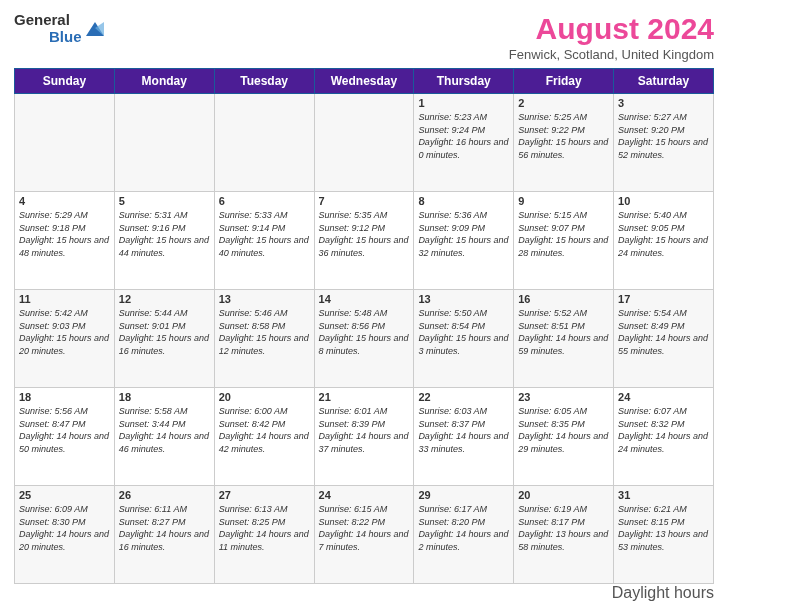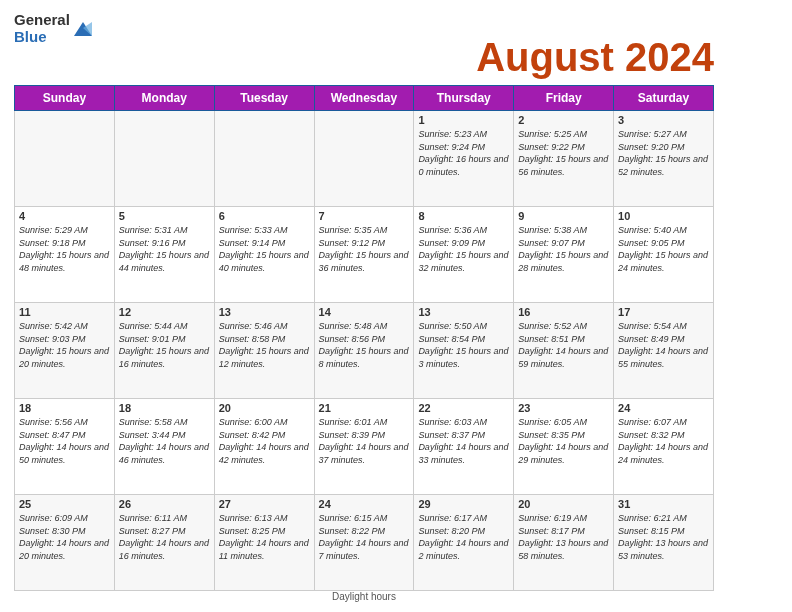--- a/index.html
+++ b/index.html
@@ -35,51 +35,51 @@
     }
     .logo-general {
       font-size: 15px;
       font-weight: bold;
       color: #333;
     }
     .logo-blue {
       font-size: 15px;
       font-weight: bold;
       color: #2a6db5;
+      margin-left: 35px;
     }
     .logo-icon {
       width: 22px;
       height: 22px;
       margin-left: 2px;
       align-self: center;
     }
     .title-area {
       text-align: right;
     }
     .main-title {
-      font-size: 40px;
-      font-weight: bold;
-      color: #c2410c;
+      font-size: 30px;
+      font-weight: bold;
+      color: #ec4899;
       line-height: 1.1;
-      margin-top: 23px;
     }
     .subtitle {
       font-size: 13px;
       color: #555;
       margin-top: 2px;
     }
     .calendar {
       flex: 1;
       border: 1px solid #ccc;
       border-collapse: collapse;
       width: 100%;
       table-layout: fixed;
     }
     .calendar thead tr th {
-      background-color: #a21caf;
+      background-color: #4c1d95;
       color: #fff;
       font-size: 12px;
       font-weight: bold;
       padding: 5px 4px;
       text-align: center;
       border: 1px solid #1a5a9a;
     }
     .calendar tbody tr td {
       border: 1px solid #ccc;
       vertical-align: top;
@@ -99,42 +99,43 @@
       display: block;
       margin-bottom: 2px;
     }
     .day-info {
       font-size: 9px;
       line-height: 1.4;
       color: #333;
       font-style: italic;
     }
     .footer {
-      font-size: 10px;
+      font-size: 16px;
       color: #555;
-      text-align: center;
+      text-align: right;
     }
   </style>
 </head>
 <body>
 
 <div class="page">
   <div class="header-row">
     <div class="logo-area">
       <div class="logo-text">
         <span class="logo-general">General</span>
         <span class="logo-blue">Blue</span>
       </div>
       <svg class="logo-icon" viewBox="0 0 22 22">
         <polygon points="2,18 11,4 20,18" fill="#2a6db5"></polygon>
         <polygon points="11,10 20,4 20,18" fill="#6aaee0" opacity="0.7"></polygon>
       </svg>
     </div>
     <div class="title-area">
       <div class="main-title">August 2024</div>
+      <div class="subtitle">Fenwick, Scotland, United Kingdom</div>
     </div>
   </div>
 
   <table class="calendar">
     <thead>
       <tr>
       <th>Sunday</th>
           <th>Monday</th>
           <th>Tuesday</th>
           <th>Wednesday</th>
@@ -202,21 +203,21 @@
           </td>
           <td>
             <span class="day-number">8</span>
             <div class="day-info">Sunrise: 5:36 AM
 Sunset: 9:09 PM
 Daylight: 15 hours
 and 32 minutes.</div>
           </td>
           <td>
             <span class="day-number">9</span>
-            <div class="day-info">Sunrise: 5:38 AM
+            <div class="day-info">Sunrise: 5:15 AM
 Sunset: 9:07 PM
 Daylight: 15 hours
 and 28 minutes.</div>
           </td>
           <td>
             <span class="day-number">10</span>
             <div class="day-info">Sunrise: 5:40 AM
 Sunset: 9:05 PM
 Daylight: 15 hours
 and 24 minutes.</div>

